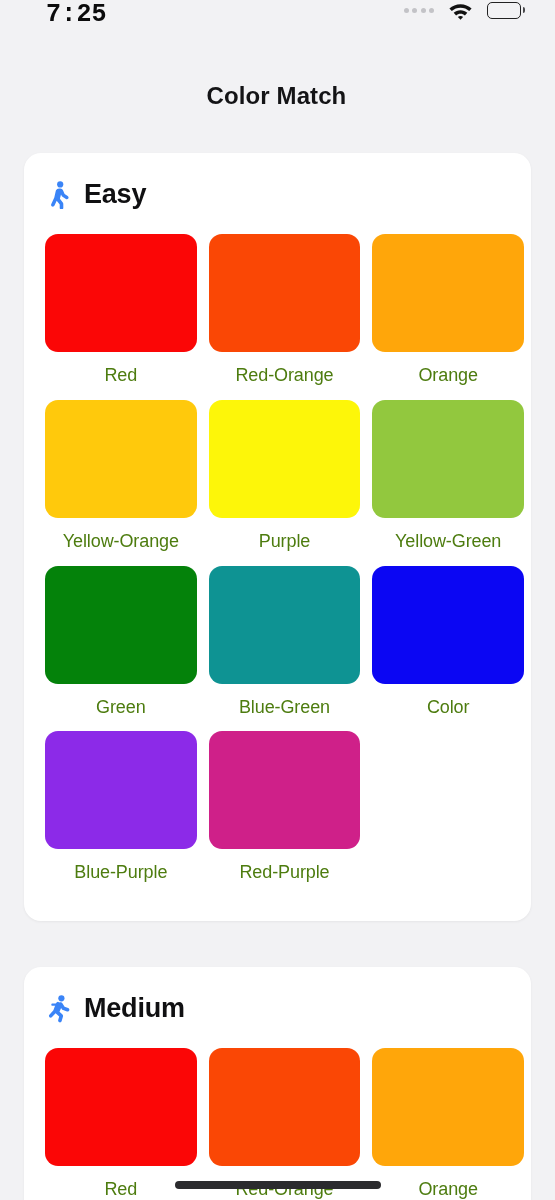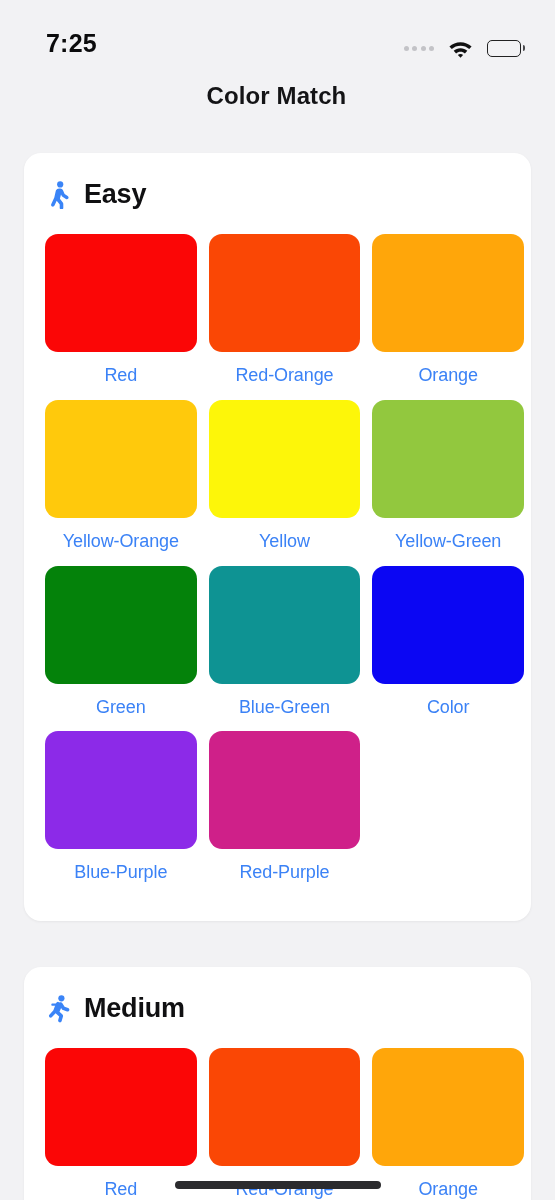--- a/index.html
+++ b/index.html
@@ -14,23 +14,24 @@
     background: #f2f2f4;
     font-family: "Liberation Sans", "DejaVu Sans", sans-serif;
     -webkit-font-smoothing: antialiased;
     position: relative;
   }
 
   
   .status-bar {
     height: 58px;
     display: flex;
-    align-items: flex-end;
+    align-items: flex-start;
     justify-content: space-between;
     padding: 0 30px 0 46px;
+    font-family: Liberation Mono, monospace;
   }
   .status-time {
     font-size: 25px;
     font-weight: 600;
     color: #0b0b0c;
     letter-spacing: 0.2px;
   }
   .status-icons {
     display: flex;
     align-items: center;
@@ -133,21 +134,21 @@
   }
   .swatch-chip {
     width: 100%;
     height: 118px;
     border-radius: 13px;
     cursor: pointer;
   }
   .swatch-label {
     margin-top: 14px;
     font-size: 18px;
-    color: #3b82f6;
+    color: #4d7c0f;
     text-align: center;
     letter-spacing: -0.1px;
     line-height: 1.1;
   }
 
   
   .home-indicator {
     position: absolute;
     left: 50%;
     transform: translateX(-50%);
@@ -211,21 +212,21 @@
       <div class="swatch-cell">
         <div class="swatch-chip" style="background: rgb(255, 166, 10);"></div>
         <div class="swatch-label">Orange</div>
       </div>
       <div class="swatch-cell">
         <div class="swatch-chip" style="background: rgb(255, 201, 12);"></div>
         <div class="swatch-label">Yellow-Orange</div>
       </div>
       <div class="swatch-cell">
         <div class="swatch-chip" style="background: rgb(253, 246, 9);"></div>
-        <div class="swatch-label">Yellow</div>
+        <div class="swatch-label">Purple</div>
       </div>
       <div class="swatch-cell">
         <div class="swatch-chip" style="background: rgb(146, 200, 62);"></div>
         <div class="swatch-label">Yellow-Green</div>
       </div>
       <div class="swatch-cell">
         <div class="swatch-chip" style="background: rgb(4, 130, 10);"></div>
         <div class="swatch-label">Green</div>
       </div>
       <div class="swatch-cell">

